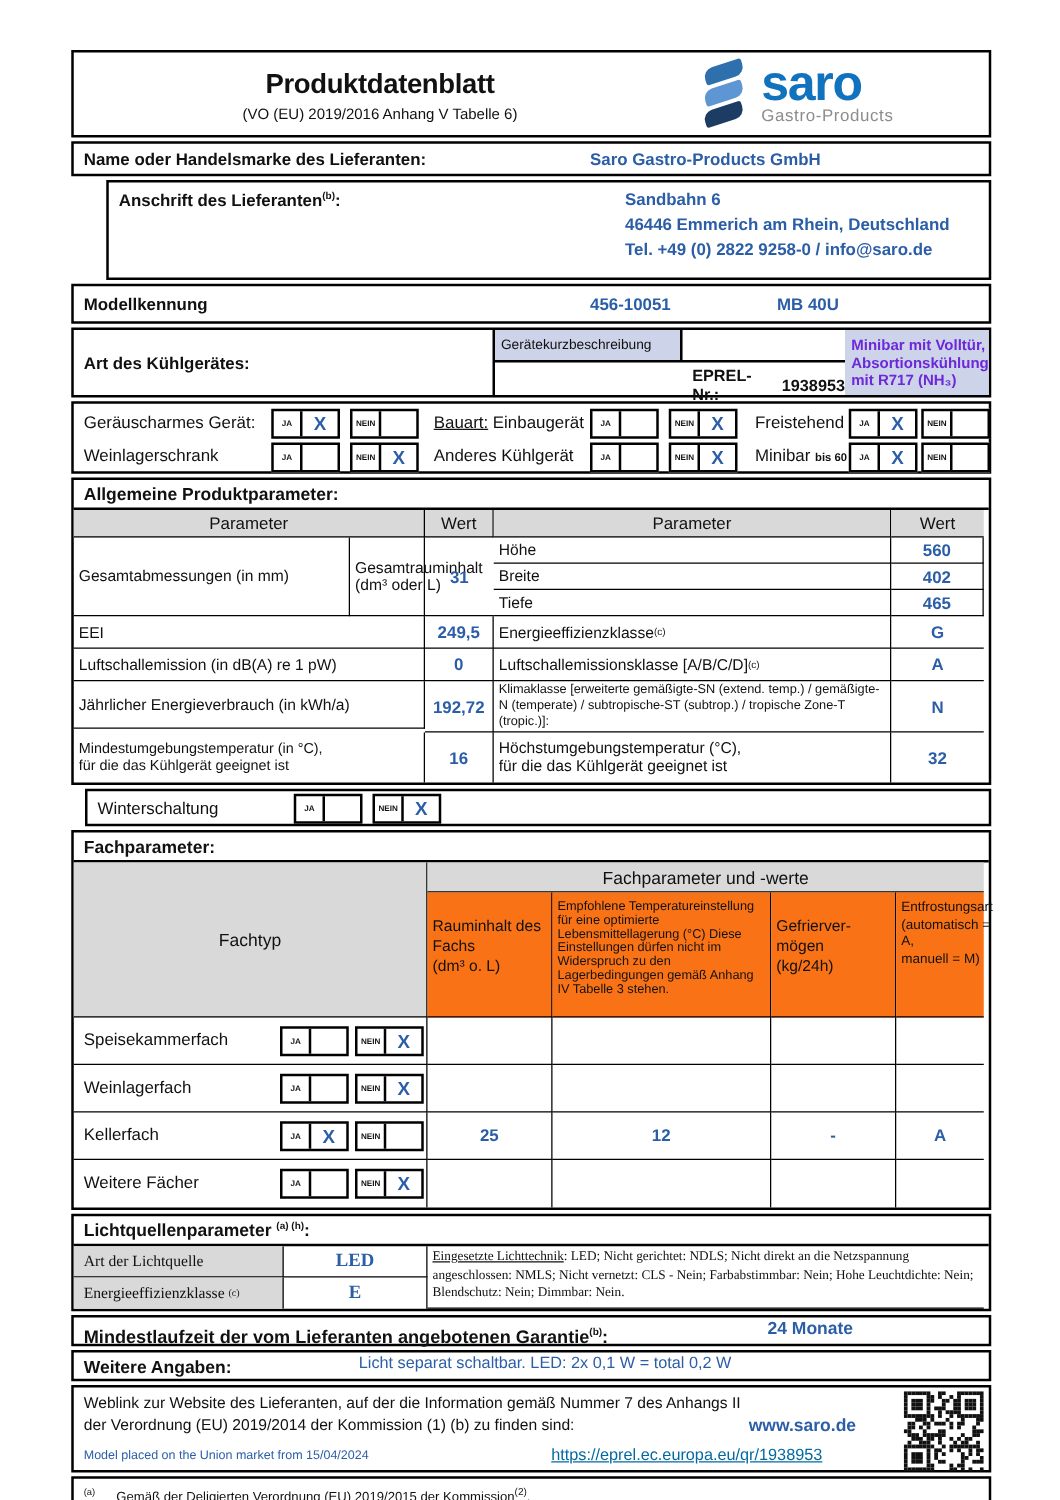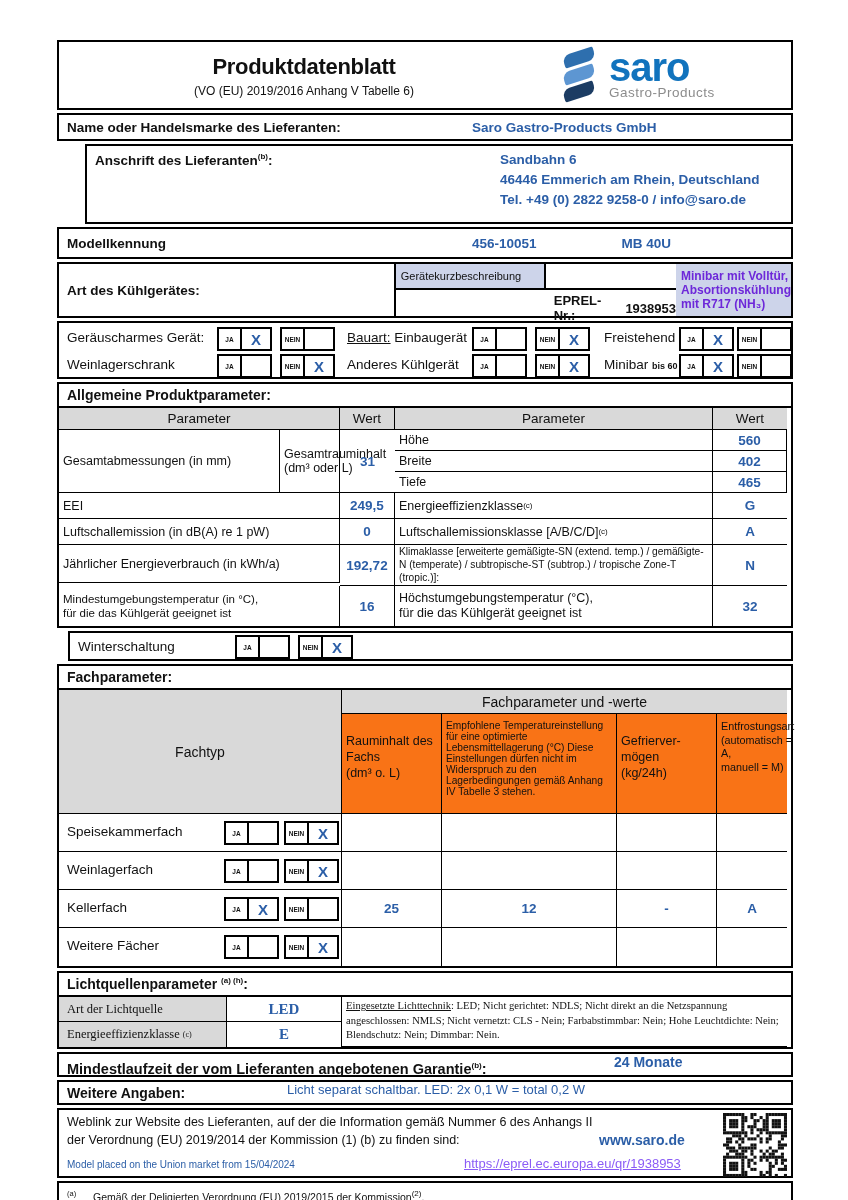--- a/index.html
+++ b/index.html
@@ -93,21 +93,21 @@
   .garantie-val { position:absolute; left:555px; font-size:14px; }
   .weitere-row { height:25px; }
   .weitere-val { position:absolute; left:228px; font-size:13px; }
 
   
   .web-box { height:70px; font-size:12.5px; }
   .web-l1 { position:absolute; left:8px; top:5px; }
   .web-l2 { position:absolute; left:8px; top:23px; }
   .web-site { position:absolute; left:540px; top:22px; font-size:14px; }
   .web-note { position:absolute; left:8px; top:49px; font-size:10px; color:#2b5ea7; }
-  .web-url { position:absolute; left:405px; top:46px; font-size:13px; color:#8b5cf6; text-decoration:underline; }
+  .web-url { position:absolute; left:382px; top:46px; font-size:13px; color:#0369a1; text-decoration:underline; }
   .qr { position:absolute; right:4px; top:3px; width:64px; height:64px; }
 
   
   .foot-box { height:66px; font-size:10.5px; padding:6px 8px 0 8px; }
   .fn { display:flex; margin-bottom:1px; line-height:1.3; }
   .fn-m { width:26px; font-size:7.5px; vertical-align:top; padding-top:0px; }
 </style>
 </head>
 <body>
 
@@ -386,21 +386,21 @@
     <span class="lbl" style="font-size:14.5px; line-height:23px"><span>Mindestlaufzeit der vom Lieferanten angebotenen Garantie</span><sup>(b)</sup><span>:</span></span>
     <span class="garantie-val vblue">24 Monate</span>
   </div>
 
   <div class="box weitere-row">
     <span class="lbl" style="font-size:14px; line-height:22px">Weitere Angaben:</span>
     <span class="weitere-val blue">Licht separat schaltbar. LED: 2x 0,1 W = total 0,2 W</span>
   </div>
 
   <div class="box web-box">
-    <div class="web-l1">Weblink zur Website des Lieferanten, auf der die Information gemäß Nummer 6 des Anhangs II</div>
+    <div class="web-l1">Weblink zur Website des Lieferanten, auf der die Information gemäß Nummer 7 des Anhangs II</div>
     <div class="web-l2">der Verordnung (EU) 2019/2014 der Kommission (1) (b) zu finden sind:</div>
     <a class="web-site vblue">www.saro.de</a>
     <div class="web-note">Model placed on the Union market from 15/04/2024</div>
     <a class="web-url">https://eprel.ec.europa.eu/qr/1938953</a>
     <div class="qr"><svg width="64" height="64" xmlns="http://www.w3.org/2000/svg">
           <rect x="0.00" y="0.00" width="3.05" height="3.05" fill="#111"></rect>
           <rect x="3.05" y="0.00" width="3.05" height="3.05" fill="#111"></rect>
           <rect x="6.10" y="0.00" width="3.05" height="3.05" fill="#111"></rect>
           <rect x="9.14" y="0.00" width="3.05" height="3.05" fill="#111"></rect>
           <rect x="12.19" y="0.00" width="3.05" height="3.05" fill="#111"></rect>

